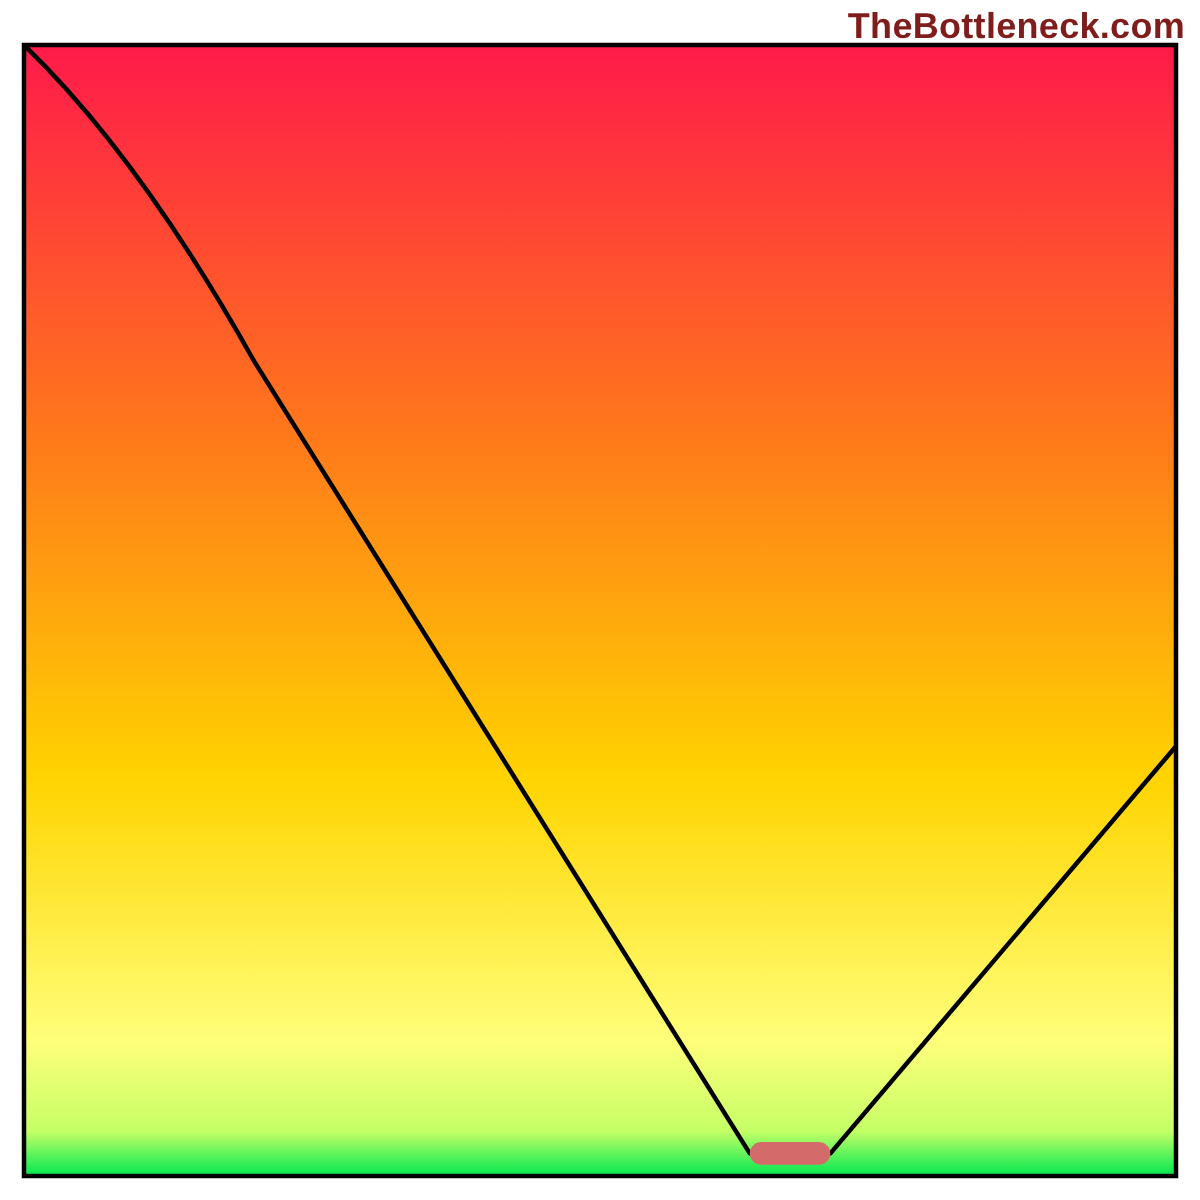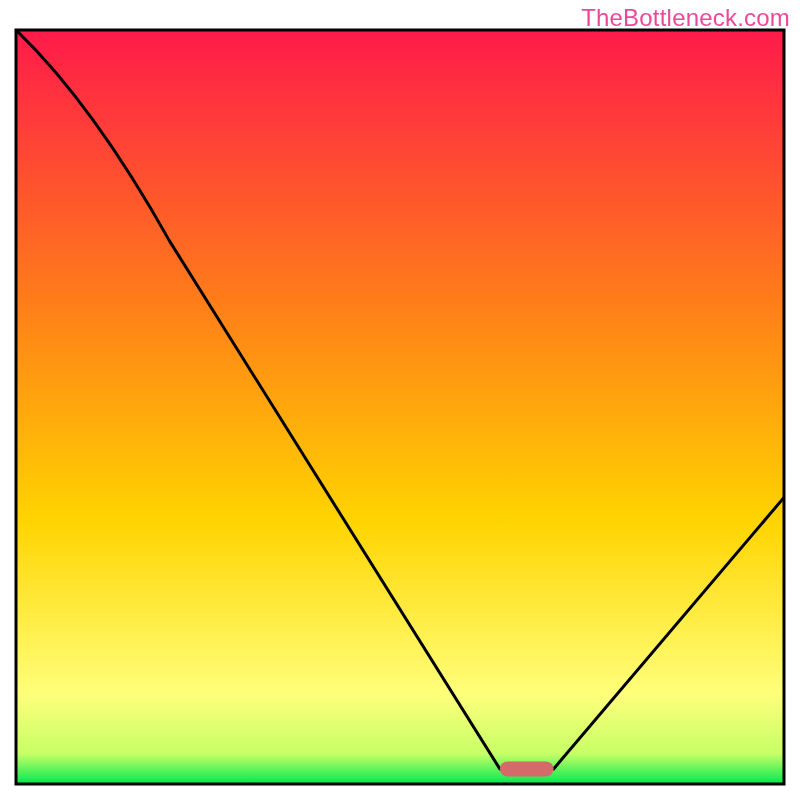--- a/index.html
+++ b/index.html
@@ -13,23 +13,23 @@
   }
   .chart-wrap {
     position: relative;
     width: 800px;
     height: 800px;
   }
   .watermark {
     position: absolute;
     top: 4px;
     right: 10px;
-    color: #ec4899;
+    color: #7f1d1d;
     font-size: 24px;
-    font-weight: 400;
+    font-weight: 700;
     letter-spacing: 0.2px;
     z-index: 5;
   }
   svg { display: block; }
 </style>
 </head>
 <body>
 
 <div class="chart-wrap">
   <div class="watermark">TheBottleneck.com</div>

